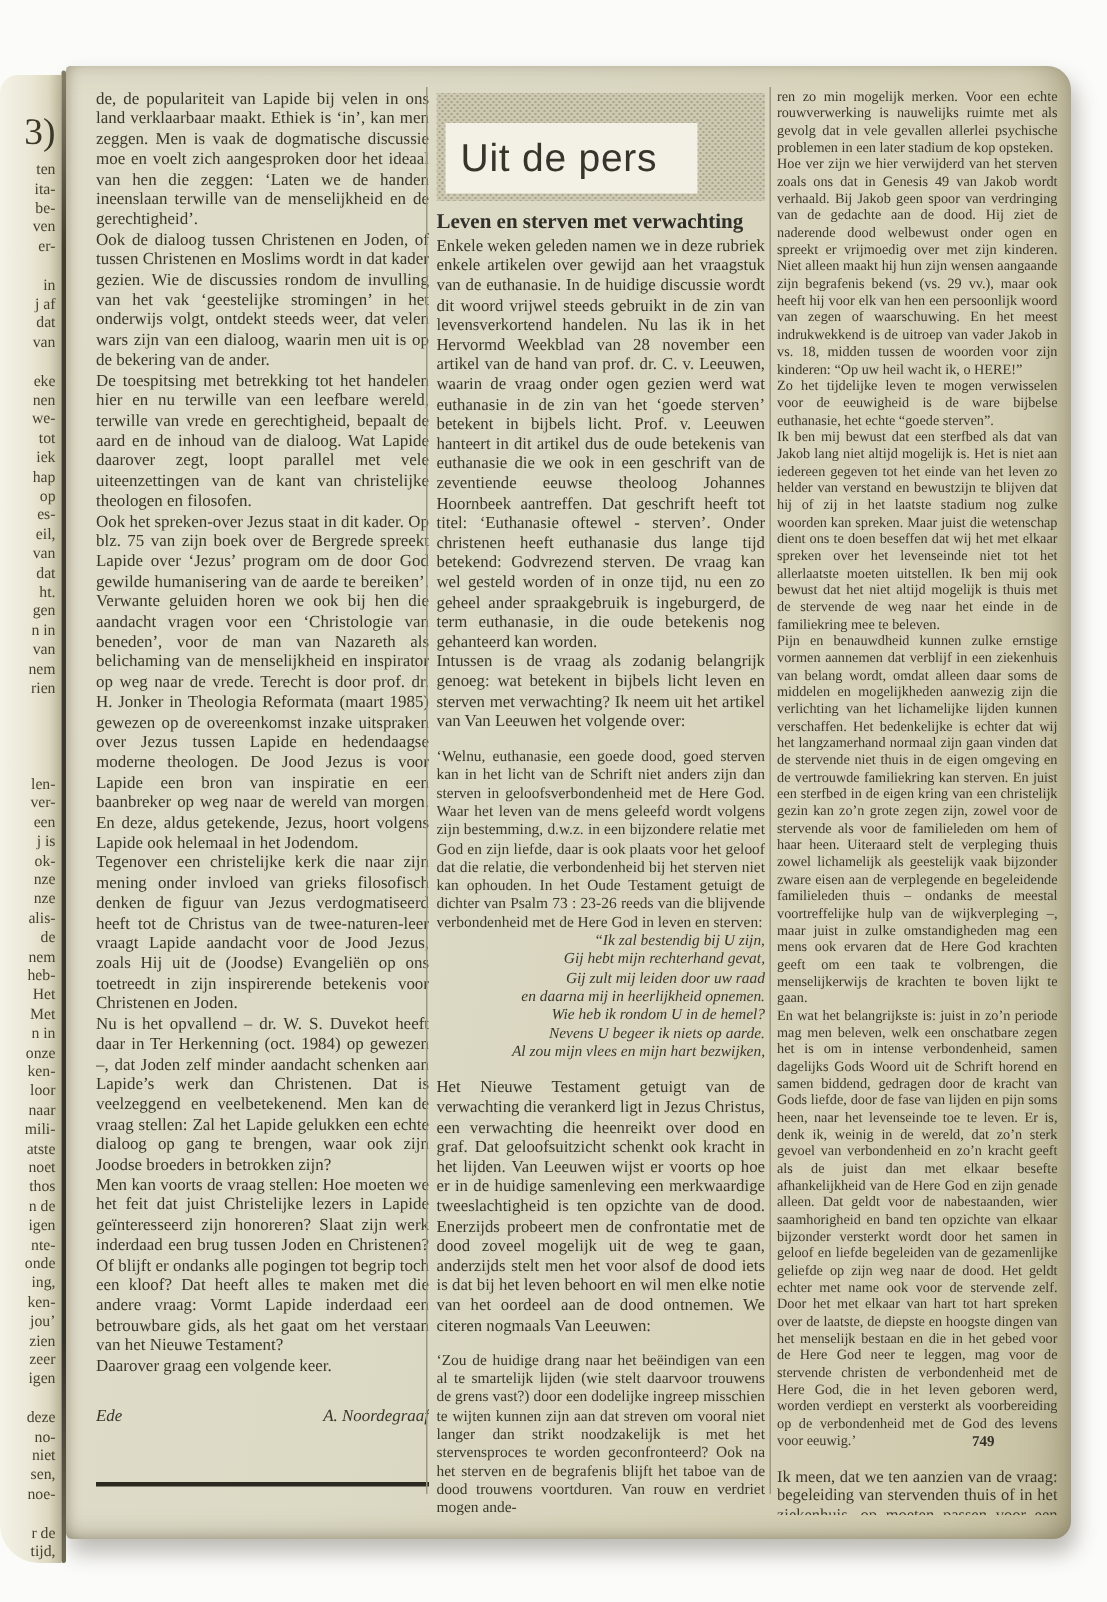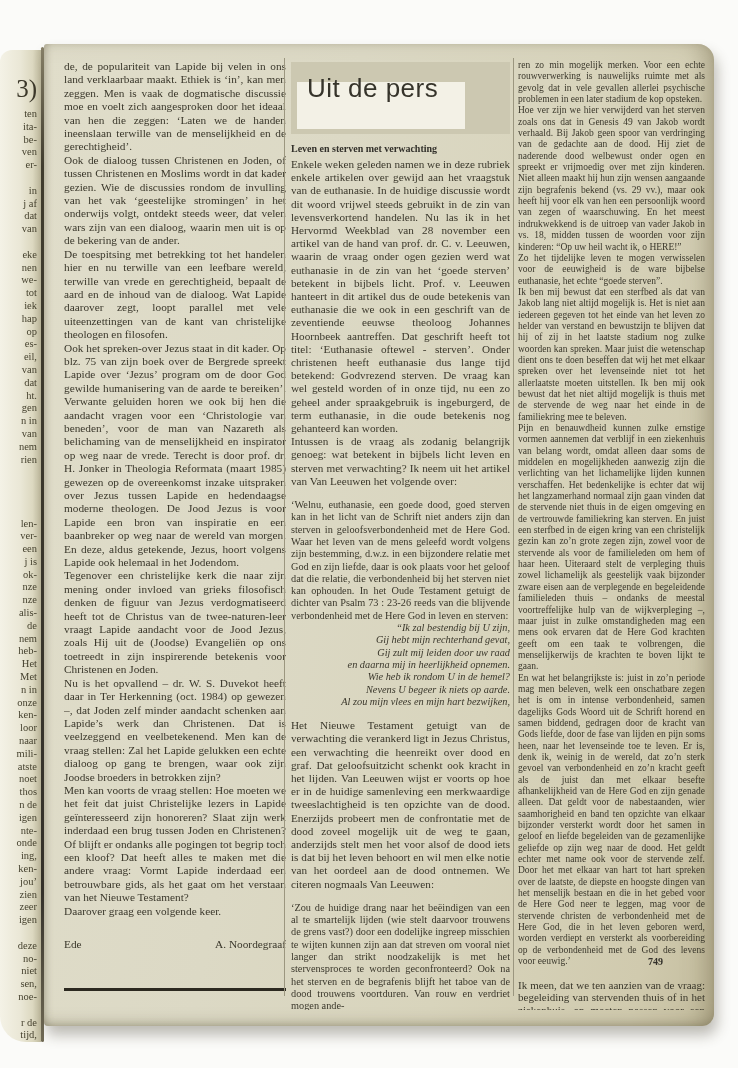--- a/index.html
+++ b/index.html
@@ -42,26 +42,26 @@
   .v{font-style:italic;text-align:right;}
   .gap{margin-top:11px;}
 
   
   .press-box{position:relative;height:72px;margin:2px 0 8px 0;
      background-color:#ccc8b1;
      background-image:radial-gradient(#a7a389 22%, rgba(0,0,0,0) 23%),
                       radial-gradient(#a7a389 22%, rgba(0,0,0,0) 23%);
      background-size:4px 4px;background-position:0 0,2px 2px;}
   .press-inner{position:absolute;left:6px;bottom:5px;width:168px;height:47px;background:#f3f1e6;
-     display:flex;padding-left:10px;box-sizing:border-box;
+     display:flex;align-items:center;padding-left:10px;box-sizing:border-box;
      font-family:"Liberation Sans", sans-serif;font-size:26px;color:#36342b;letter-spacing:.5px;}
 
-  .article-title{font-weight:bold;font-size:10px;line-height:14px;margin:0 0 2px 0;text-align:left;color:#32302a;}
-
-  .sig-row{display:flex;justify-content:space-between;margin-top:20px;font-size:11.3px;}
+  .article-title{font-weight:bold;font-size:14px;line-height:14px;margin:0 0 2px 0;text-align:left;color:#32302a;}
+
+  .sig-row{display:flex;justify-content:space-between;margin-top:20px;font-size:11.3px;font-style:italic;}
   .end-rule{position:absolute;left:0;top:928px;width:222px;height:3px;background:#2c2920;}
 
   .page-number{position:absolute;left:604px;top:912px;font-size:10px;font-weight:bold;color:#33302a;}
 </style>
 </head>
 <body>
 
 <div class="scan">
 
   <div class="prev-edge">

